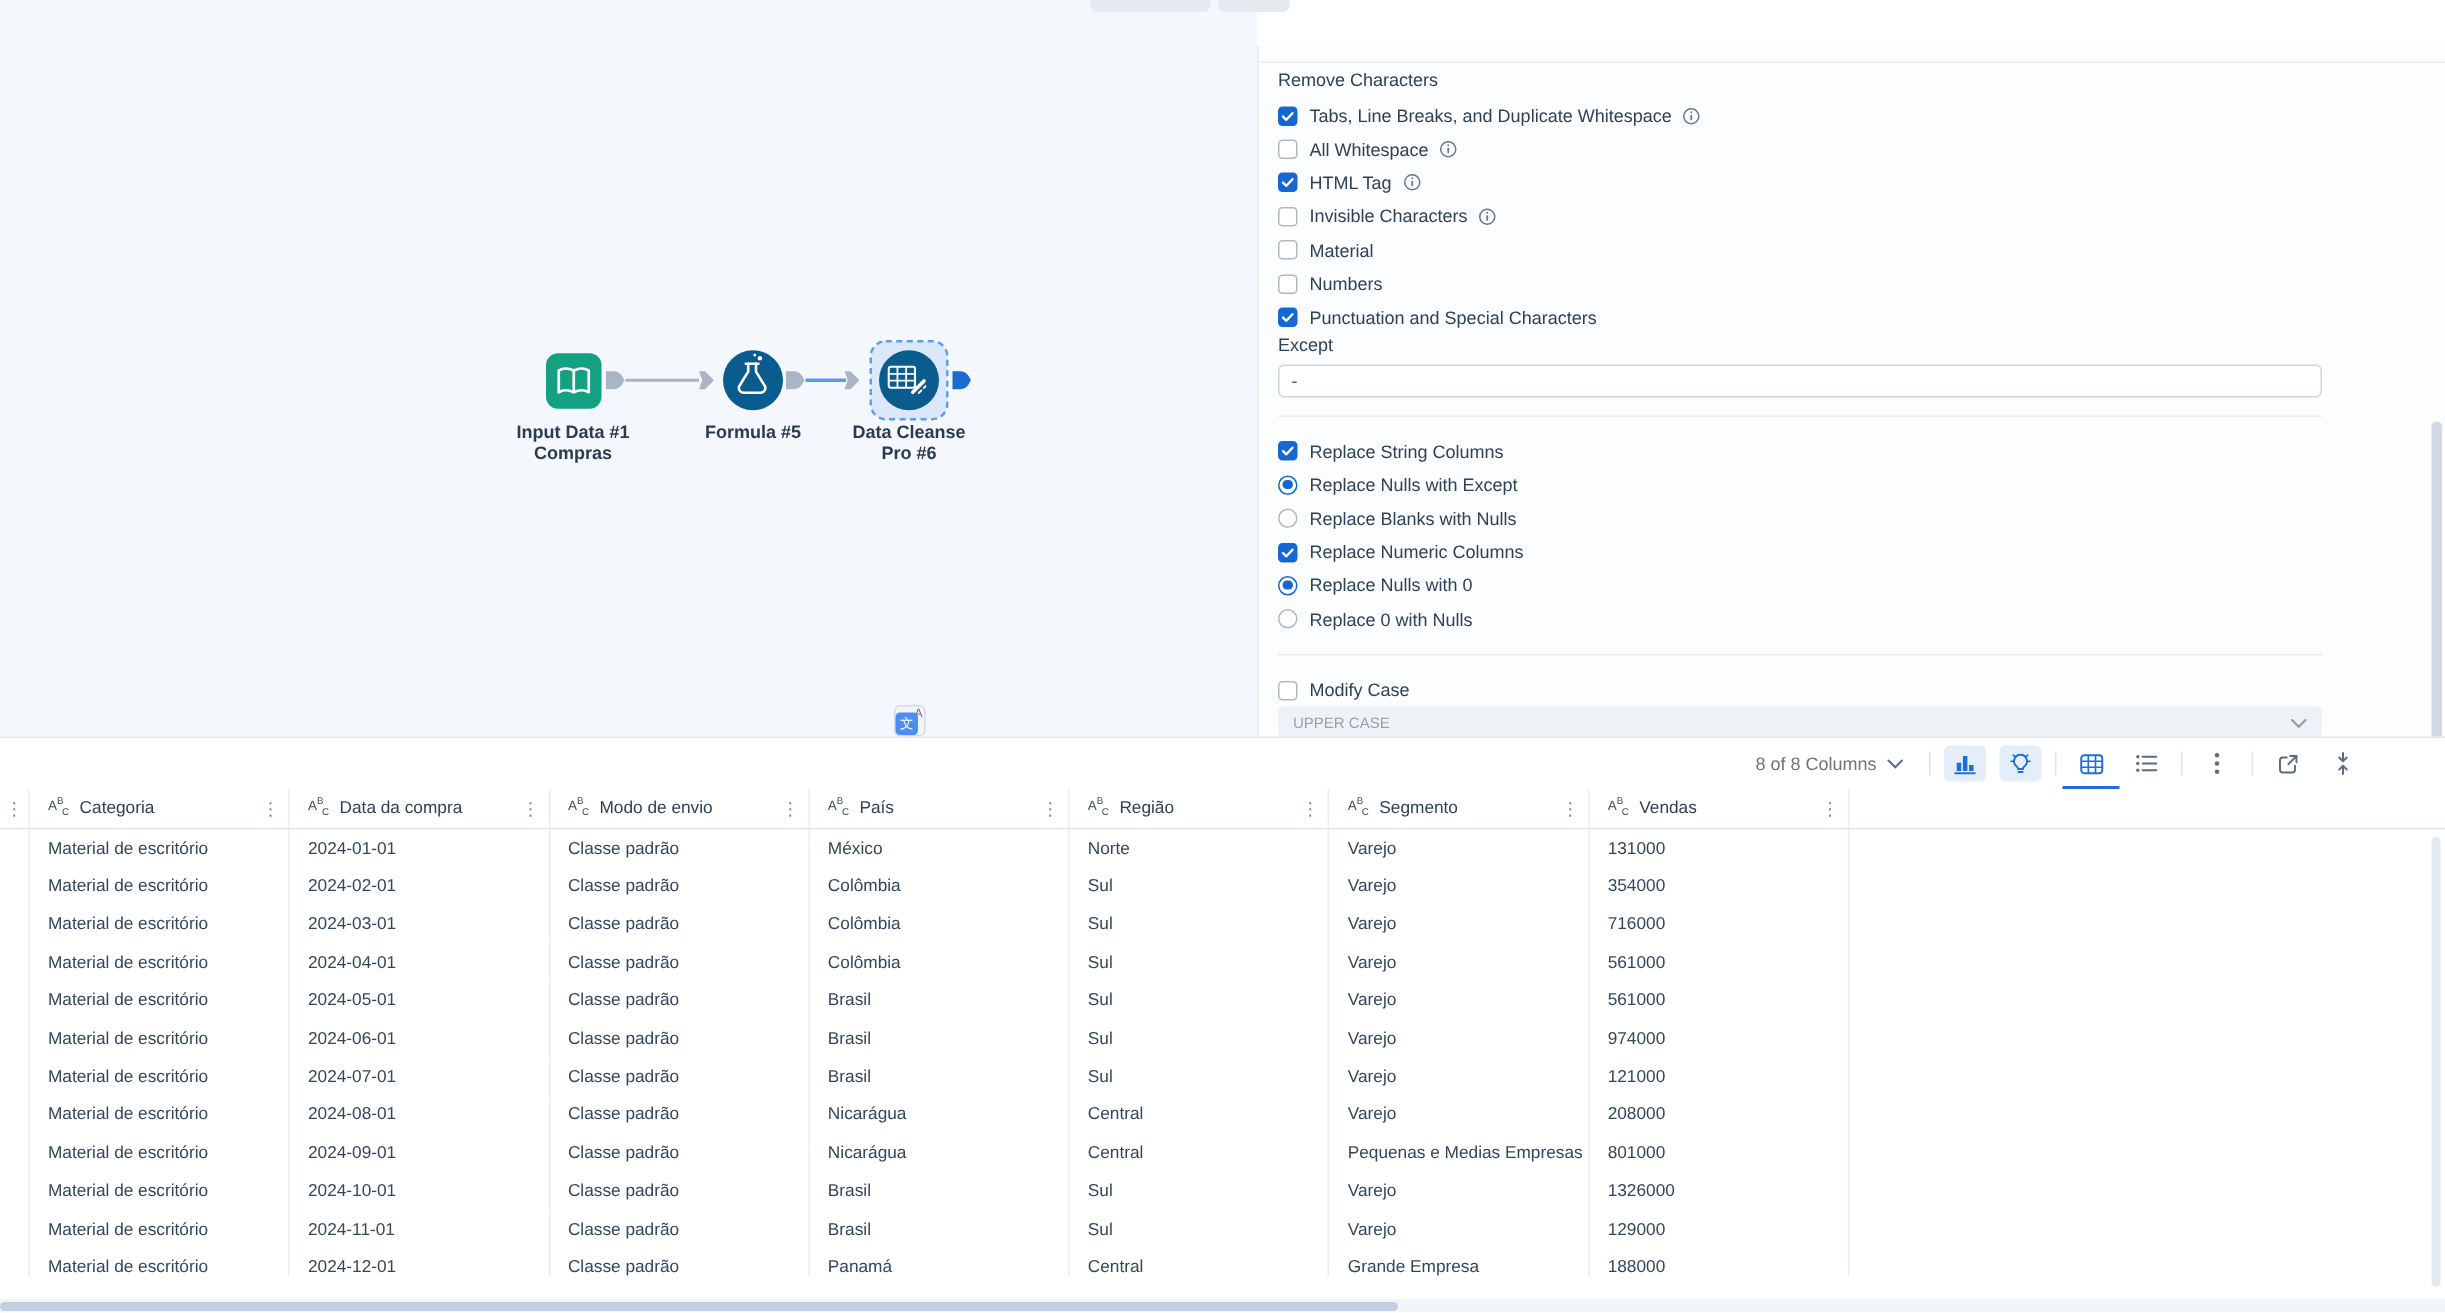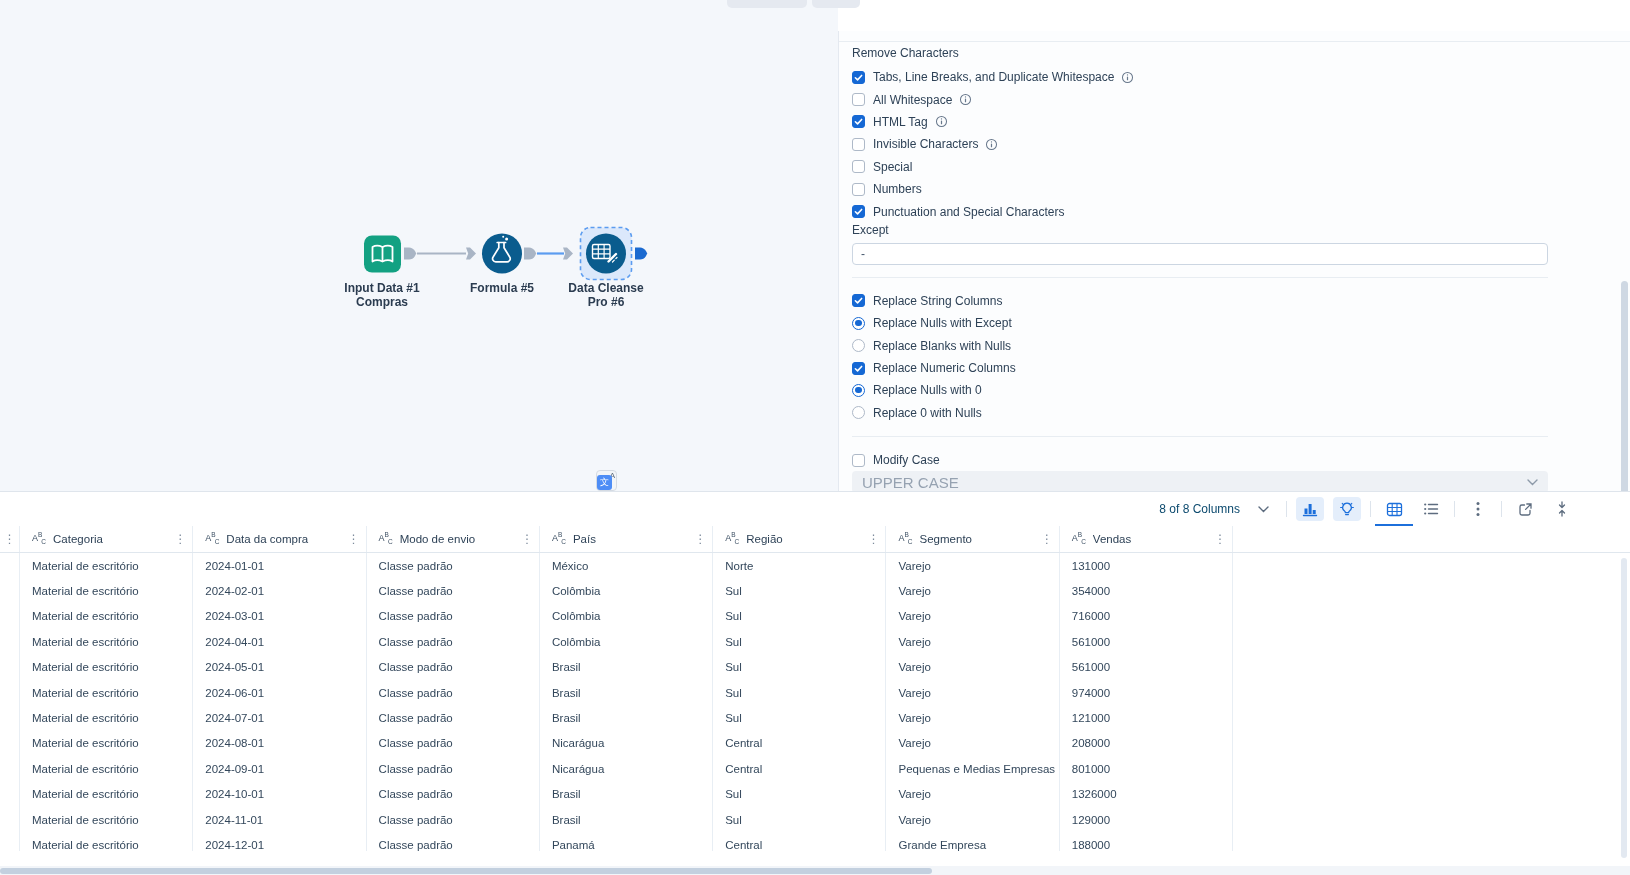--- a/index.html
+++ b/index.html
@@ -30,27 +30,27 @@
   .cb svg{width:11px;height:11px;margin:auto;}
   .radio{width:13px;height:13px;border:1px solid #aeb9c8;border-radius:50%;background:#fff;flex:0 0 auto;position:relative;box-sizing:border-box;}
   .radio.on{border:1.5px solid #1568d4;}
   .radio.on::after{content:"";position:absolute;left:2px;top:2px;width:6.5px;height:6.5px;border-radius:50%;background:#1568d4;}
   .info{width:13px;height:13px;display:inline-flex;margin-left:-1px;}
   .info svg{width:13px;height:13px;}
   .except-input{width:100%;height:22px;box-sizing:border-box;border:1px solid #ccd6e2;border-radius:4px;background:#fff;
       color:#44566b;font-family:"Liberation Sans",sans-serif;font-size:12px;padding:0 8px;outline:none;}
   .sep{height:1px;background:#e8edf2;margin:12px 0;}
   .case-select{height:22px;background:#eef1f5;border-radius:4px;display:flex;align-items:center;justify-content:space-between;
-      padding:0 10px;color:#96a2b1;font-size:15px;}
+      padding:0 10px;color:#96a2b1;font-size:10px;}
   .cfg-vscroll{position:absolute;right:2px;top:250px;width:7px;height:235px;border-radius:4px;background:#cfd8e3;}
 
   
   .results{position:absolute;left:0;top:491px;width:1630px;height:384px;background:#fff;border-top:1px solid #dfe5ec;box-sizing:border-box;}
   .toolbar{height:34px;display:flex;align-items:center;justify-content:flex-end;padding-right:54px;gap:9px;}
-  .cols-dd{display:flex;align-items:center;gap:18px;font-size:12px;color:#0c4a6e;margin-right:8px;cursor:pointer;}
+  .cols-dd{display:flex;align-items:center;gap:7px;font-size:12px;color:#737373;margin-right:8px;cursor:pointer;}
   .tsep{width:1px;height:16px;background:#dde4ec;}
   .tbtn{width:28px;height:24px;border-radius:4px;display:flex;align-items:center;justify-content:center;cursor:pointer;}
   .tbtn.active-bg{background:#e4eefb;}
   .tbtn.grid-active{position:relative;}
   .tbtn.grid-active::after{content:"";position:absolute;left:-5px;right:-5px;top:27px;height:2px;background:#1c6fdb;}
   .grid-header{height:27px;display:flex;border-bottom:1px solid #e0e7ee;box-sizing:border-box;}
   .gutter-h{width:20px;flex:0 0 auto;border-right:1px solid #e8eef4;box-sizing:border-box;display:flex;align-items:center;justify-content:center;}
   .th{width:173.3px;flex:0 0 auto;box-sizing:border-box;border-right:1px solid #e8eef4;display:flex;align-items:center;
       padding:0 6px 0 12px;gap:7px;font-size:11.5px;color:#2e4257;}
   .th-label{flex:1;white-space:nowrap;overflow:hidden;}
@@ -189,21 +189,21 @@
           <span class="info">
             <svg viewBox="0 0 14 14">
               <circle cx="7" cy="7" r="5.4" fill="none" stroke="#68788c" stroke-width="1.1"></circle>
               <rect x="6.35" y="5.9" width="1.3" height="4" rx="0.6" fill="#68788c"></rect>
               <rect x="6.35" y="3.4" width="1.3" height="1.4" rx="0.6" fill="#68788c"></rect>
             </svg>
           </span>
         </div>
         <div class="cfg-row">
           <span class="cb"></span>
-          <span>Special</span>
+          <span>Material</span>
         </div>
         <div class="cfg-row">
           <span class="cb"></span>
           <span>Numbers</span>
         </div>
         <div class="cfg-row">
           <span class="cb on">
             <svg viewBox="0 0 14 14">
               <polyline points="3,7.3 5.8,10 11,4.4" fill="none" stroke="#fff" stroke-width="2" stroke-linecap="round" stroke-linejoin="round"></polyline>
             </svg>

